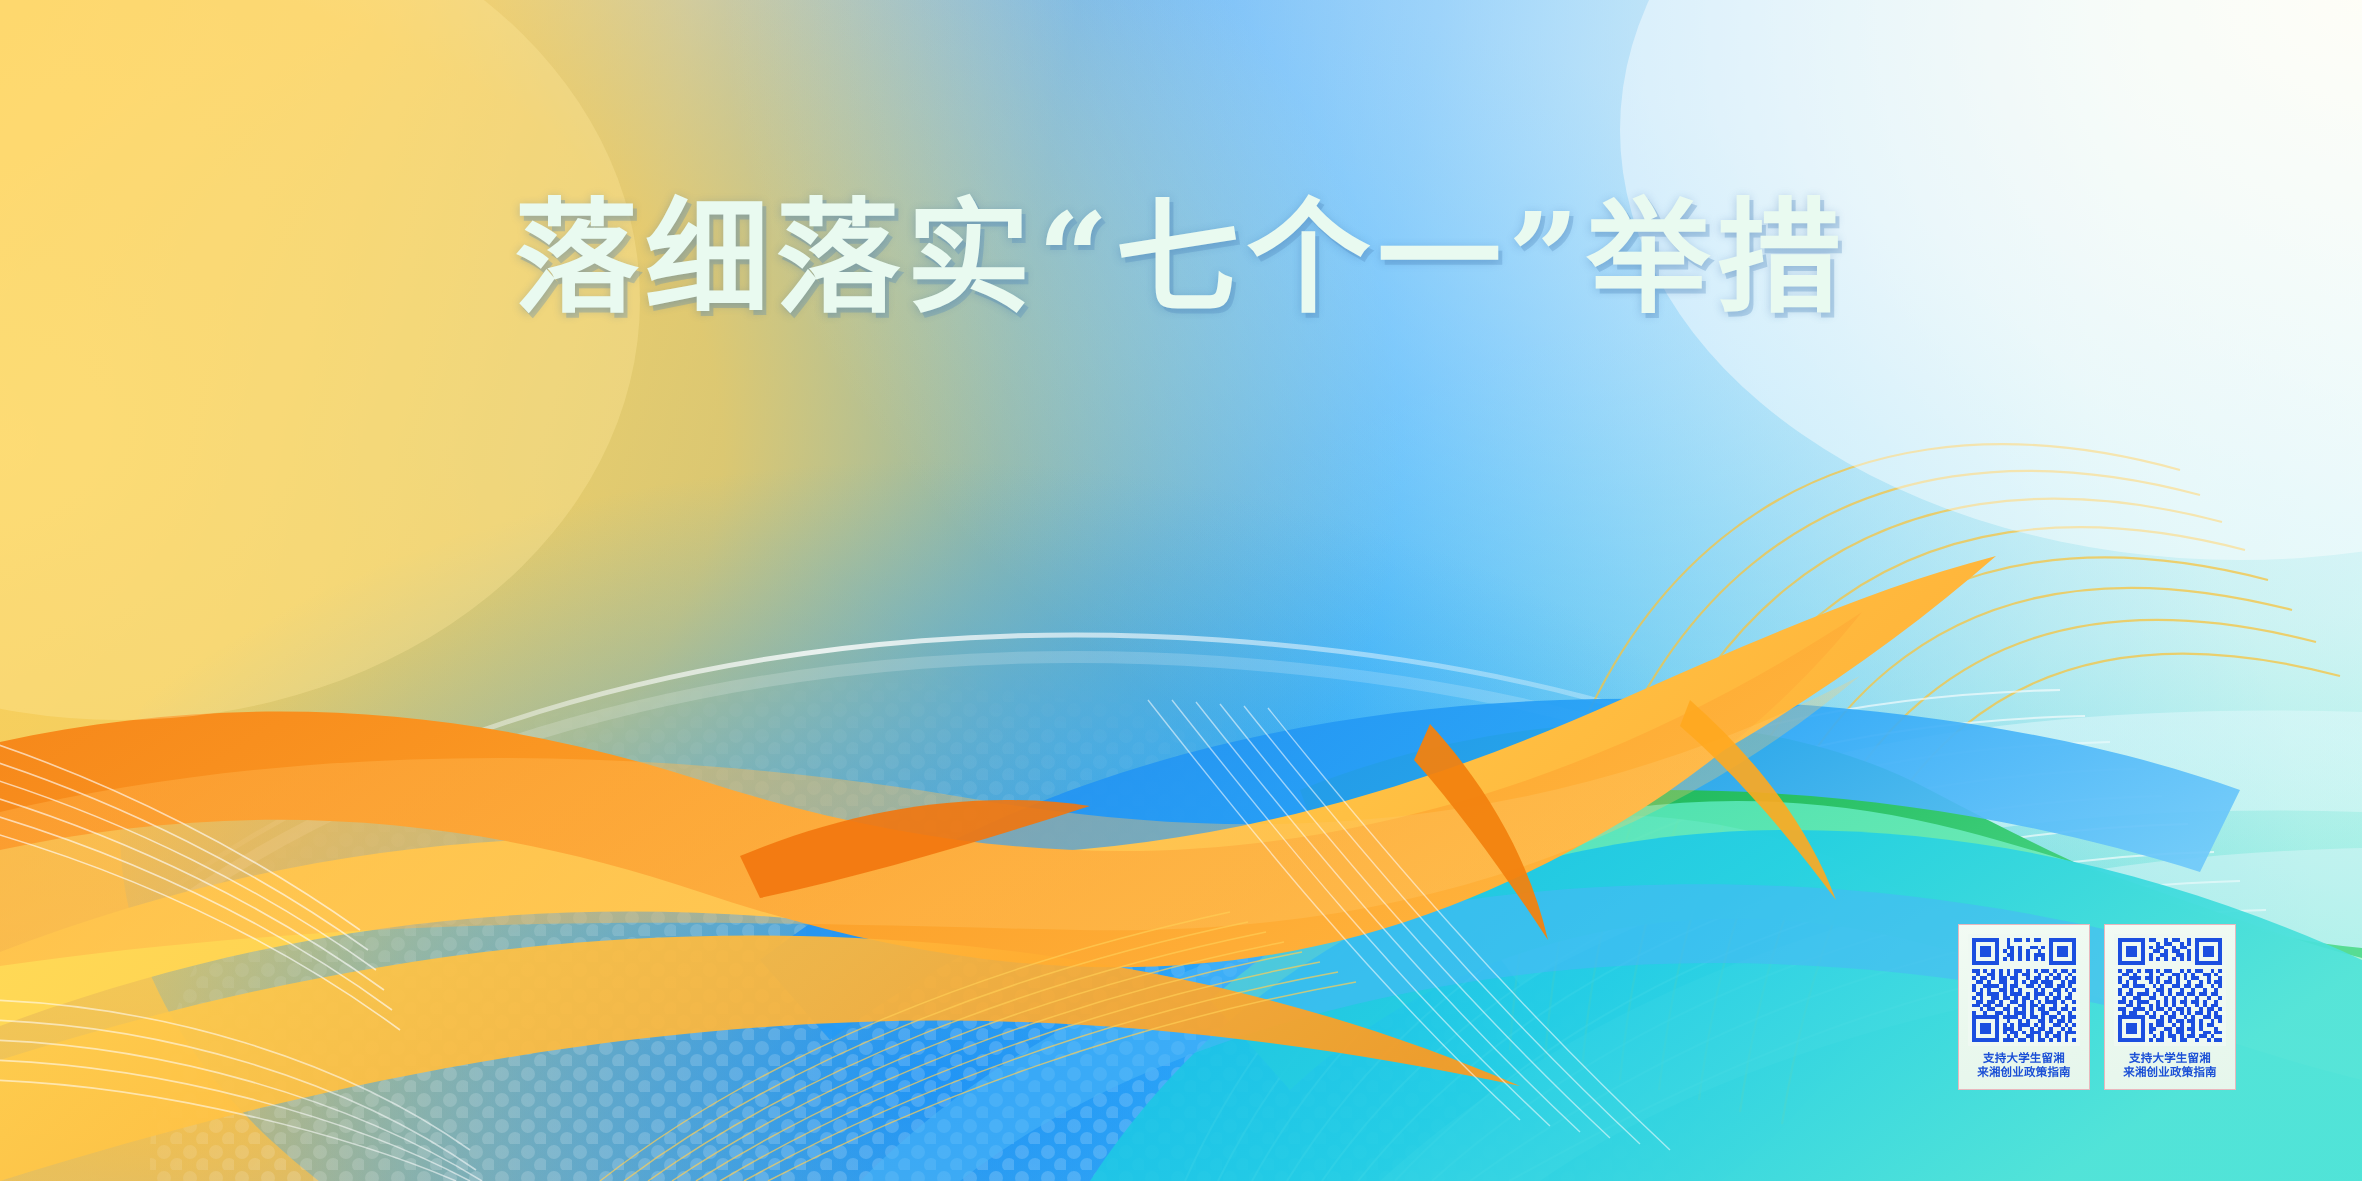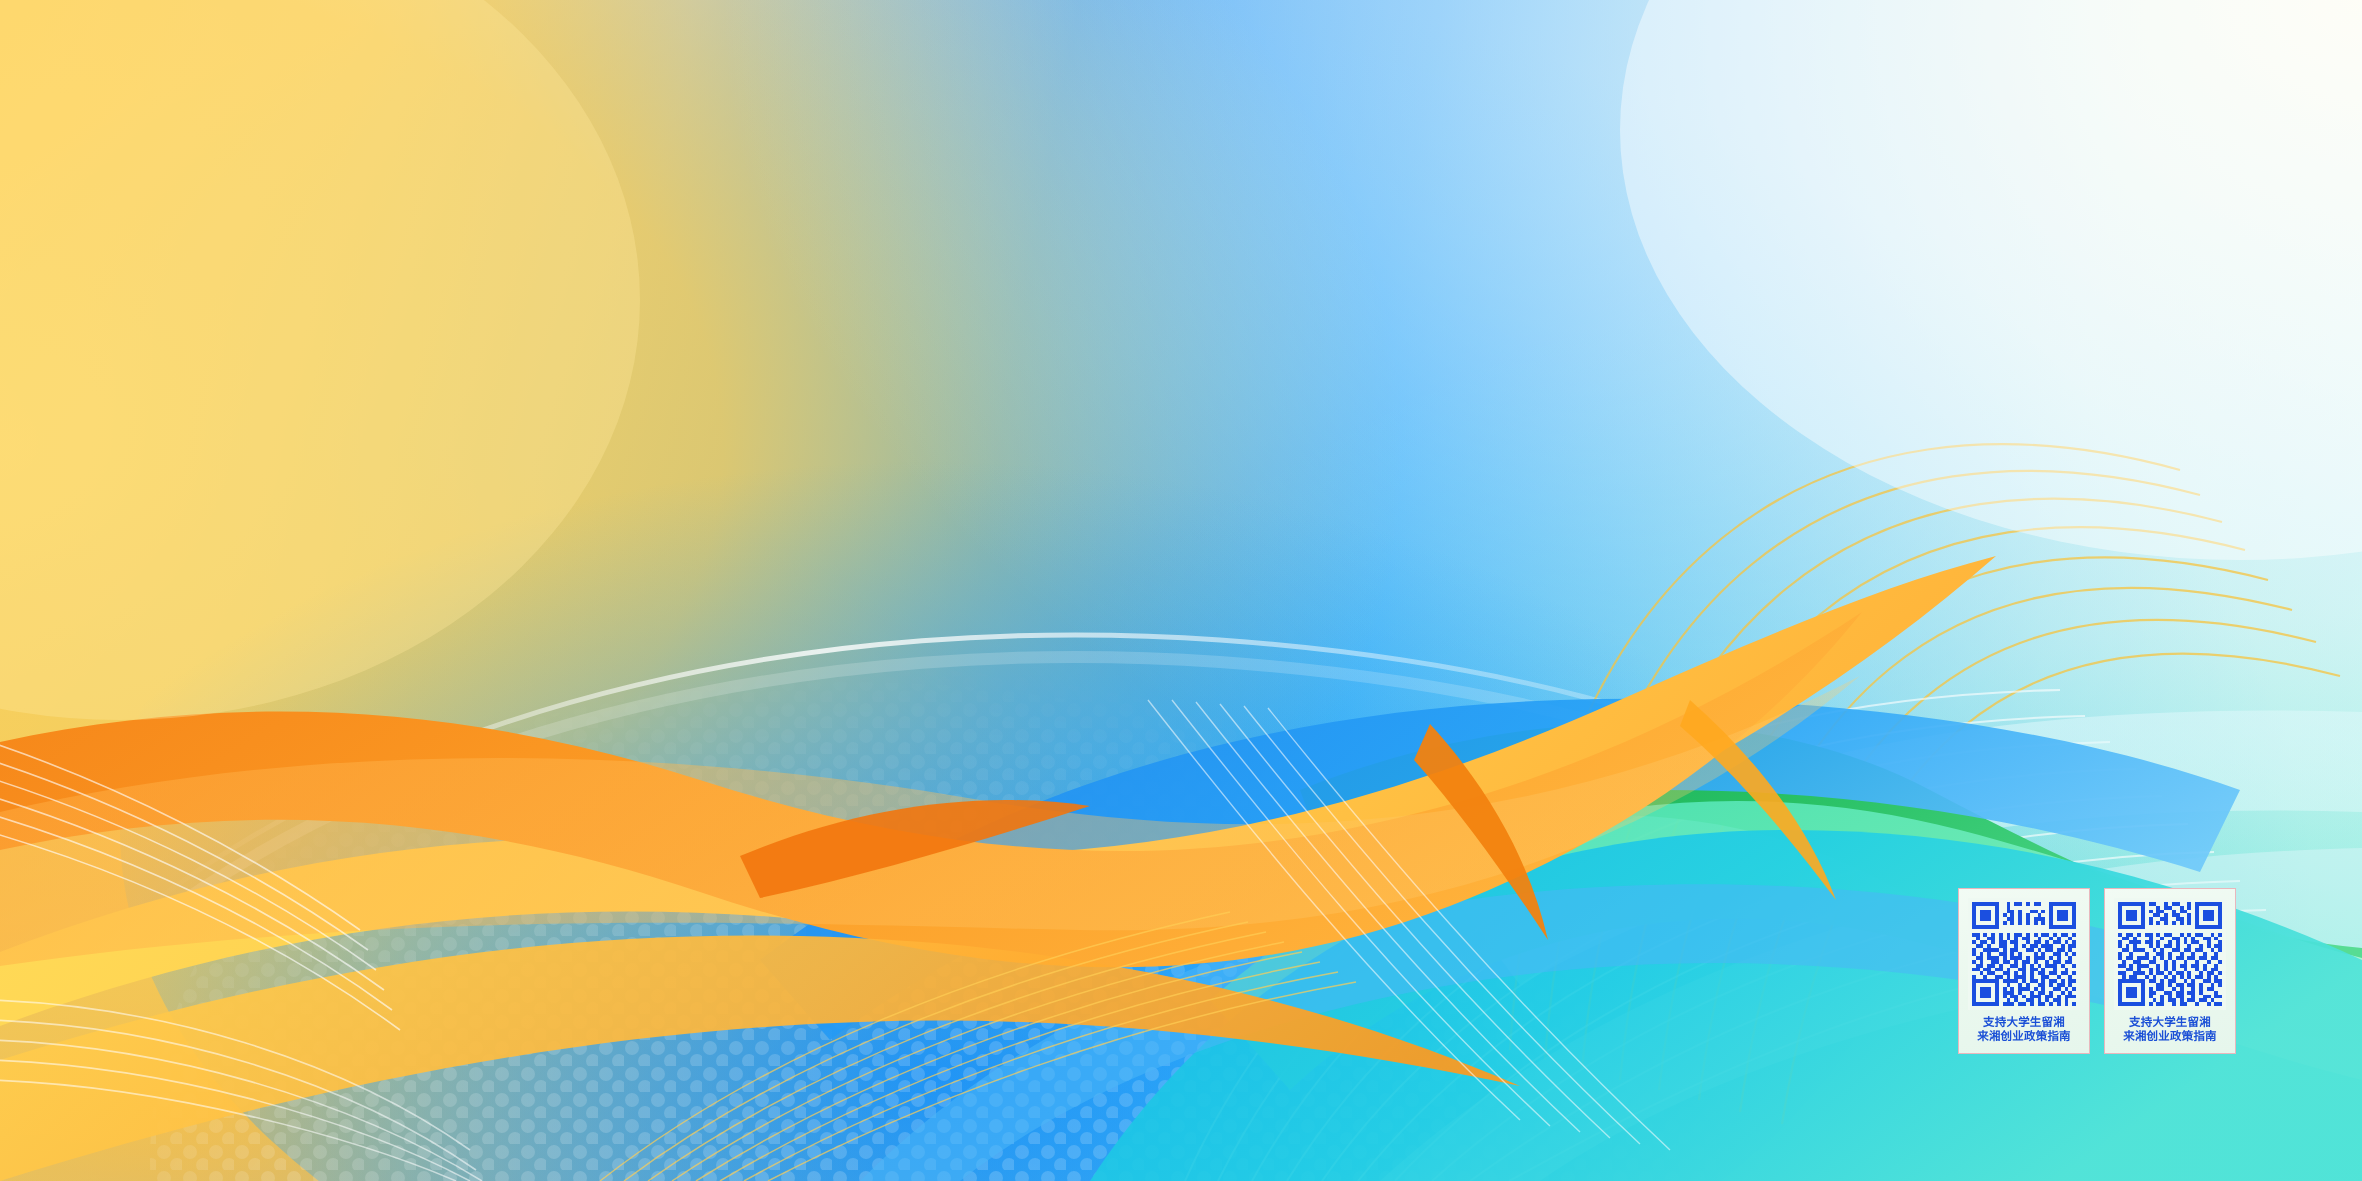--- a/index.html
+++ b/index.html
@@ -59,20 +59,21 @@
   .qr-card{
     width:132px;
     height:166px;
     background:linear-gradient(165deg,#f2fbf4 0%,#eaf8ee 55%,#e6f6ec 100%);
     border:1.5px solid #e9b7bd;
     display:flex;
     flex-direction:column;
     align-items:center;
     justify-content:flex-start;
     padding:9px 6px 6px;
+    margin-top:36px;
   }
   .qr-img{width:112px;height:112px;display:block;}
   .qr-caption{
     margin-top:5px;
     color:#1a4fd6;
     font-size:11.5px;
     line-height:1.22;
     font-weight:700;
     text-align:center;
     font-family:"DejaVu Sans","Liberation Sans",sans-serif;
@@ -269,20 +270,21 @@
       <path d="M1220 704 C 1328 840, 1454 992, 1610 1138" stroke-width="1.4"></path>
       <path d="M1244 706 C 1354 844, 1482 996, 1640 1144" stroke-width="1.4"></path>
       <path d="M1268 708 C 1380 848, 1510 1000, 1670 1150" stroke-width="1.4"></path>
     </g>
 
     <ellipse cx="120" cy="300" rx="520" ry="420" fill="#FFE79A" opacity=".35"></ellipse>
     <ellipse cx="2240" cy="130" rx="620" ry="430" fill="#FFFFFF" opacity=".45"></ellipse>
   </svg>
 
   <div class="title-block">
+    <div class="title-line title-line--1">落细落实“七个一”举措</div>
   </div>
 
   <div class="qr-group">
 
     <div class="qr-card">
       <svg class="qr-img" viewBox="0 0 29 29" shape-rendering="crispEdges" aria-hidden="true">
         <rect width="29" height="29" fill="#EFF9F2"></rect>
         <g fill="#1B4FE0">
 
           <path d="M1 1h7v7h-7z"></path>

